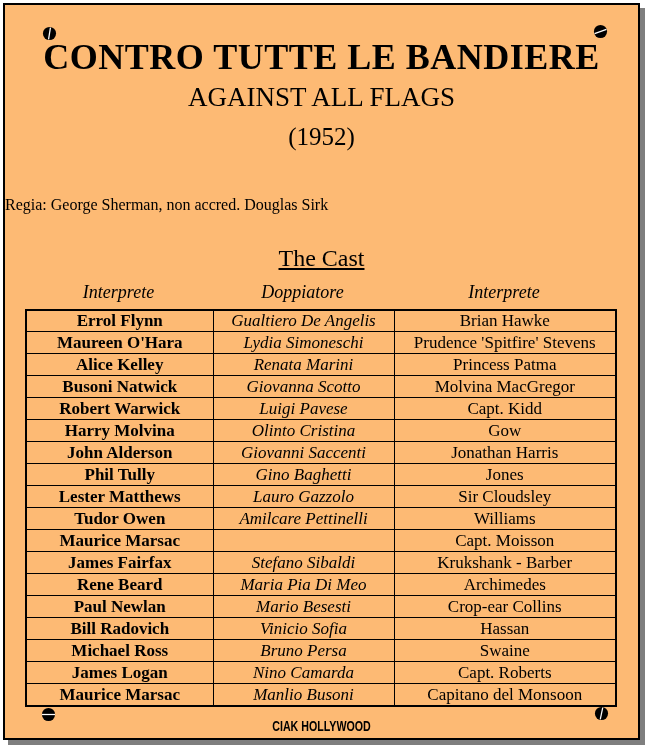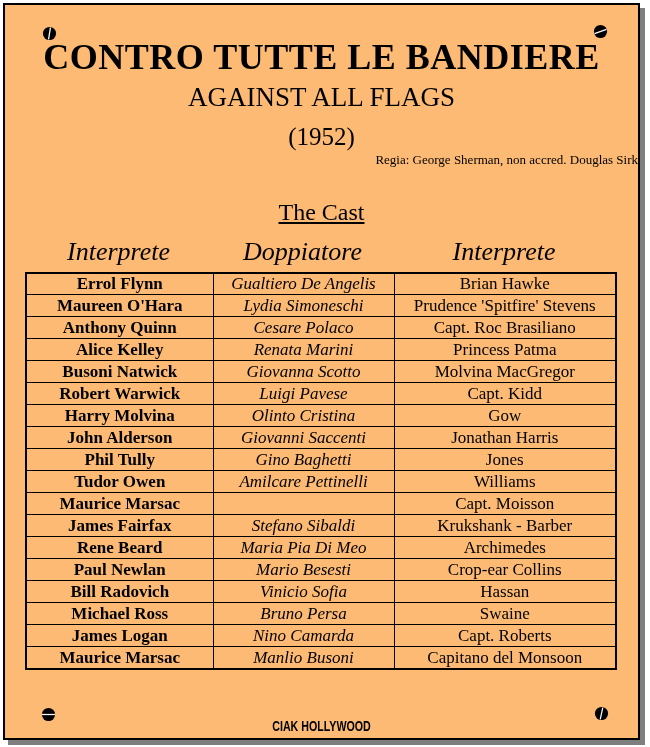--- a/index.html
+++ b/index.html
@@ -39,38 +39,39 @@
     font-weight: normal;
     line-height: 1.15;
   }
   .year {
     margin-top: 10px;
     text-align: center;
     font-size: 25px;
     line-height: 1.15;
   }
   .director {
-    text-align: right;
-    font-size: 13px;
+    text-align: left;
+    font-size: 16px;
     line-height: 1.2;
+    margin-top: 43px;
   }
   .cast-heading {
     margin-top: 30px;
     text-align: center;
     font-size: 24px;
     line-height: 1.2;
   }
   .cast-heading span { text-decoration: underline; }
 
   .col-headers {
     margin: 9px 0 0 20px;
     width: 590px;
     display: flex;
     font-style: italic;
-    font-size: 26px;
+    font-size: 18px;
     line-height: 1.2;
   }
   .col-headers .ch { text-align: center; }
   .ch.w0 { width: 187px; }
   .ch.w1 { width: 181px; }
   .ch.w2 { width: 222px; }
 
   table.cast {
     margin: 5px 0 0 20px;
     width: 590px;
@@ -153,25 +154,20 @@
           <td class="c0">Errol Flynn</td>
           <td class="c1">Gualtiero De Angelis</td>
           <td class="c2">Brian Hawke</td>
         </tr>
         <tr>
           <td class="c0">Maureen O'Hara</td>
           <td class="c1">Lydia Simoneschi</td>
           <td class="c2">Prudence 'Spitfire' Stevens</td>
         </tr>
         <tr>
-          <td class="c0">Anthony Quinn</td>
-          <td class="c1">Cesare Polaco</td>
-          <td class="c2">Capt. Roc Brasiliano</td>
-        </tr>
-        <tr>
           <td class="c0">Alice Kelley</td>
           <td class="c1">Renata Marini</td>
           <td class="c2">Princess Patma</td>
         </tr>
         <tr>
           <td class="c0">Busoni Natwick</td>
           <td class="c1">Giovanna Scotto</td>
           <td class="c2">Molvina MacGregor</td>
         </tr>
         <tr>
@@ -188,20 +184,25 @@
           <td class="c0">John Alderson</td>
           <td class="c1">Giovanni Saccenti</td>
           <td class="c2">Jonathan Harris</td>
         </tr>
         <tr>
           <td class="c0">Phil Tully</td>
           <td class="c1">Gino Baghetti</td>
           <td class="c2">Jones</td>
         </tr>
         <tr>
+          <td class="c0">Lester Matthews</td>
+          <td class="c1">Lauro Gazzolo</td>
+          <td class="c2">Sir Cloudsley</td>
+        </tr>
+        <tr>
           <td class="c0">Tudor Owen</td>
           <td class="c1">Amilcare Pettinelli</td>
           <td class="c2">Williams</td>
         </tr>
         <tr>
           <td class="c0">Maurice Marsac</td>
           <td class="c1"></td>
           <td class="c2">Capt. Moisson</td>
         </tr>
         <tr>

